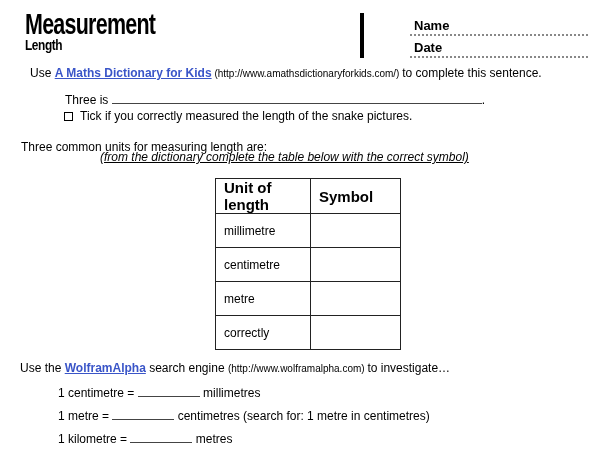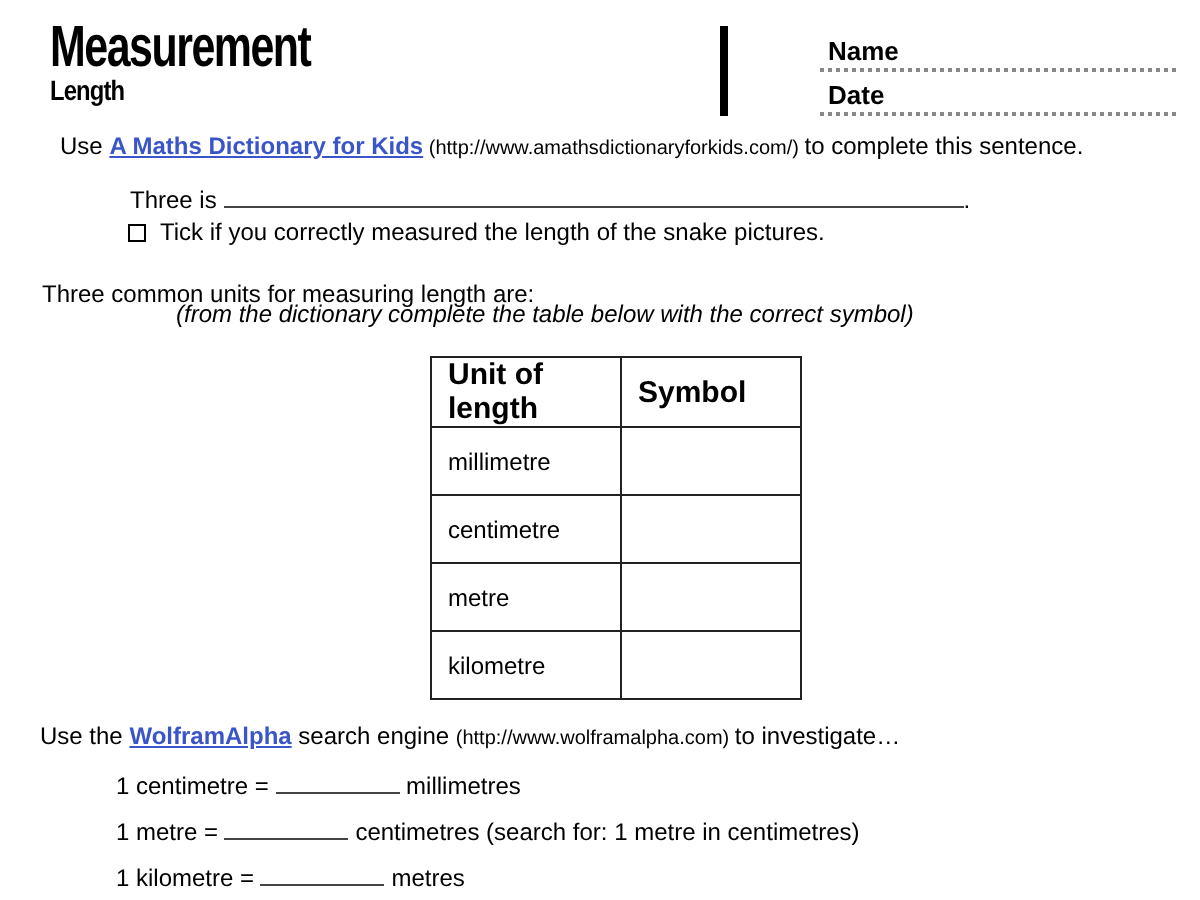--- a/index.html
+++ b/index.html
@@ -64,21 +64,21 @@
   
   .line {
     font-size: 12px;
     white-space: pre;
     line-height: 15px;
   }
   .intro-line    { left: 30px;  top: 66px; }
   .length-line   { left: 65px;  top: 91px; }
   .tick-line     { left: 64px;  top: 109px; }
   .units-heading { left: 21px;  top: 140px; }
-  .units-note    { left: 88px;  top: 150px; font-style: italic; }
+  .units-note    { left: 100px;  top: 150px; font-style: italic; text-decoration: underline; }
   .wolfram-line  { left: 20px;  top: 361px; }
   .inv-line-1    { left: 58px;  top: 384px; }
   .inv-line-2    { left: 58px;  top: 407px; }
   .inv-line-3    { left: 58px;  top: 430px; }
 
   .link {
     color: var(--link-blue);
     font-weight: bold;
     text-decoration: underline;
     cursor: pointer;
@@ -159,21 +159,21 @@
     </tr>
     <tr>
       <td>centimetre</td>
       <td></td>
     </tr>
     <tr>
       <td>metre</td>
       <td></td>
     </tr>
     <tr>
-      <td>kilometre</td>
+      <td>correctly</td>
       <td></td>
     </tr>
   </tbody>
     </table>
 
   <div class="abs line wolfram-line"><span>Use the </span><span class="link">WolframAlpha</span><span> search engine </span><span class="url">(http://www.wolframalpha.com) </span><span>to investigate…</span></div>
 
   <div class="abs line inv-line-1"><span>1 centimetre = </span><span class="blank blank-sm"></span><span> millimetres</span></div>
 
   <div class="abs line inv-line-2"><span>1 metre = </span><span class="blank blank-sm"></span><span> centimetres (search for: 1 metre in centimetres)</span></div>

